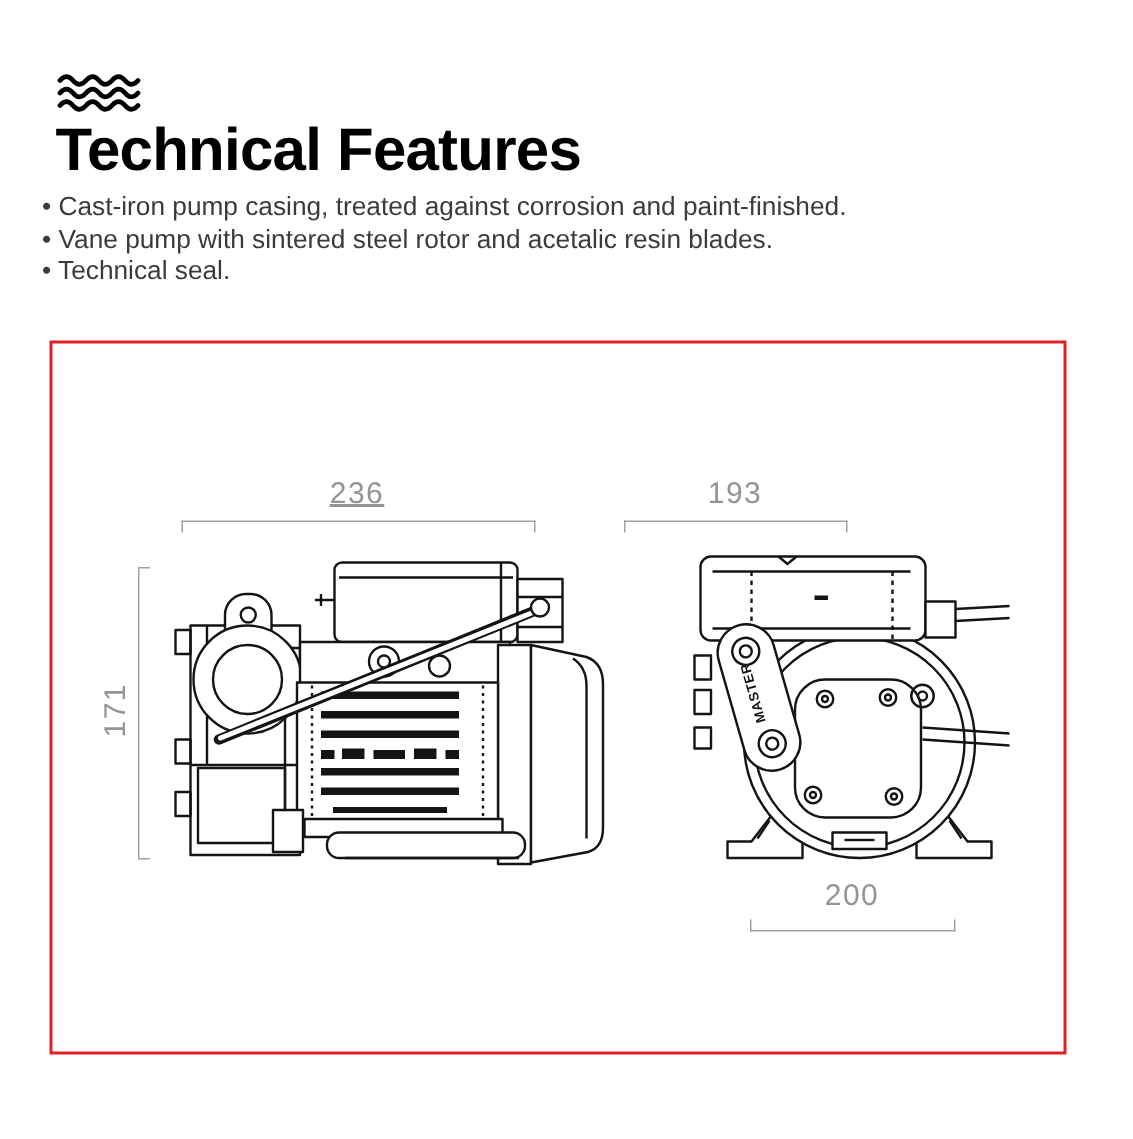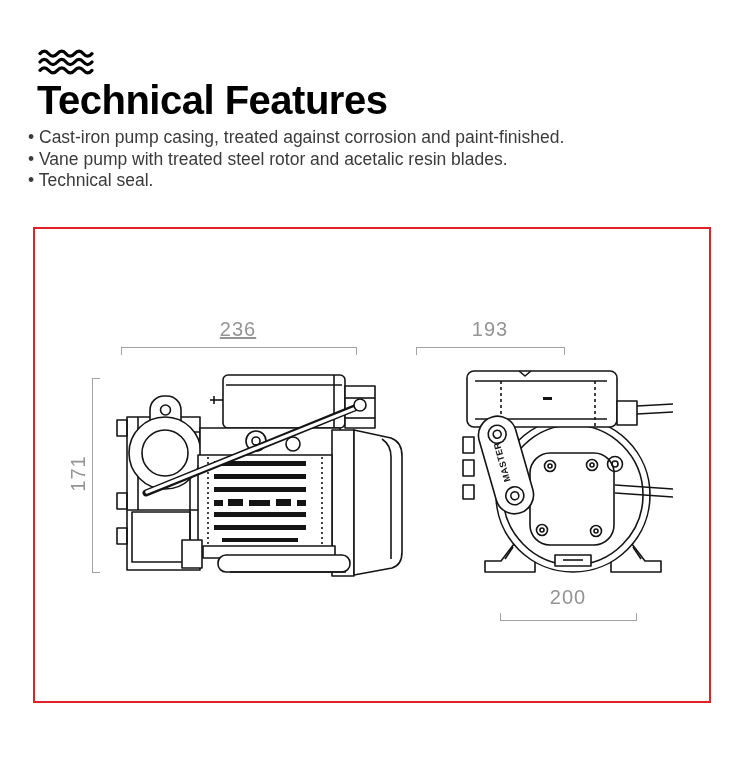--- a/index.html
+++ b/index.html
@@ -65,21 +65,21 @@
         <path d="M2 14 Q6.7 8.5 11.3 14 T20.7 14 T30 14 T39.3 14 T48.7 14 T58 14"></path>
         <path d="M2 23 Q6.7 17.5 11.3 23 T20.7 23 T30 23 T39.3 23 T48.7 23 T58 23"></path>
       </g>
     </svg>
   </div>
 
   <h1 class="title">Technical Features</h1>
 
   <ul class="features">
     <li>Cast-iron pump casing, treated against corrosion and paint-finished.</li>
-    <li>Vane pump with treated steel rotor and acetalic resin blades.</li>
+    <li>Vane pump with sintered steel rotor and acetalic resin blades.</li>
     <li>Technical seal.</li>
   </ul>
 
   <div class="frame"></div>
 
   <div class="dim-label" style="left:203px; top:318px;text-decoration:underline;">236</div>
   <div class="dim-label" style="left:455px; top:318px;">193</div>
   <div class="dim-label dim-171" style="left:43px; top:462px;">171</div>
   <div class="dim-label" style="left:533px; top:586px;">200</div>
 

